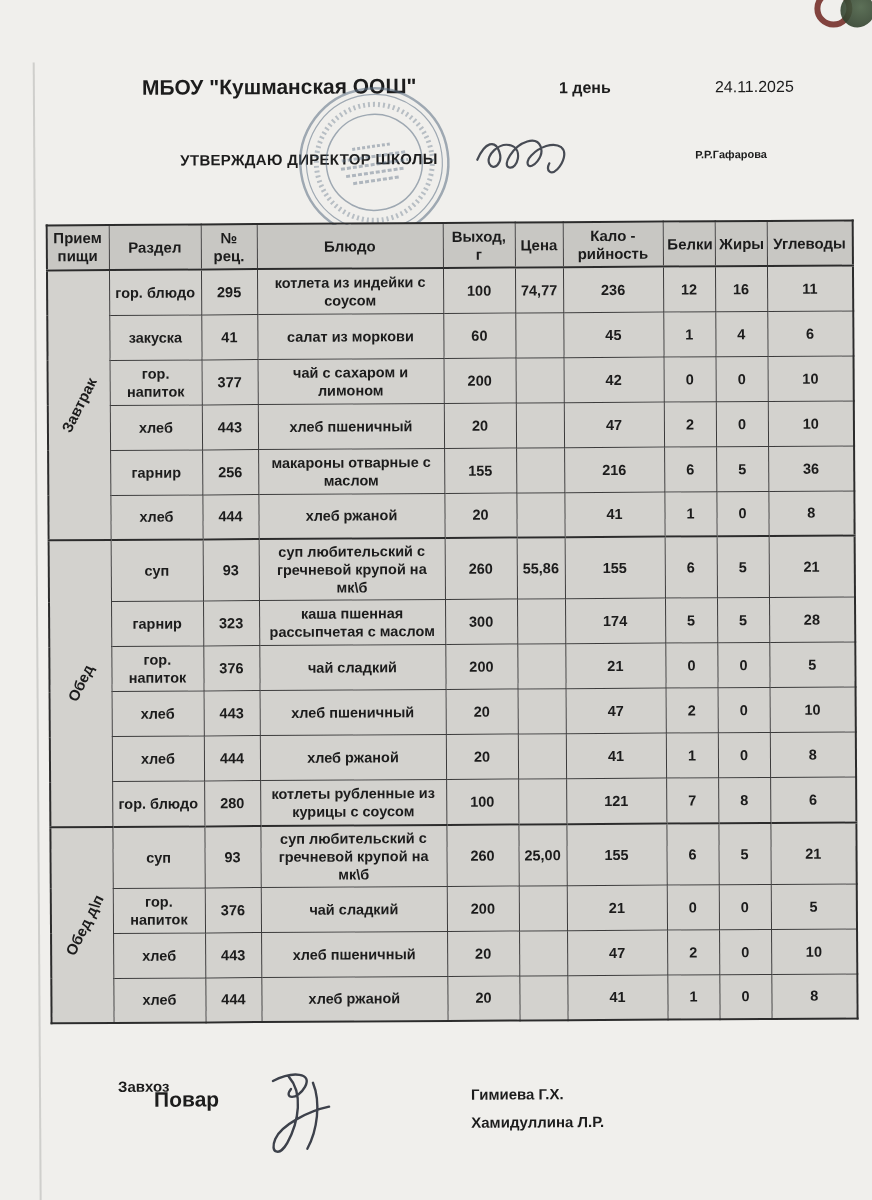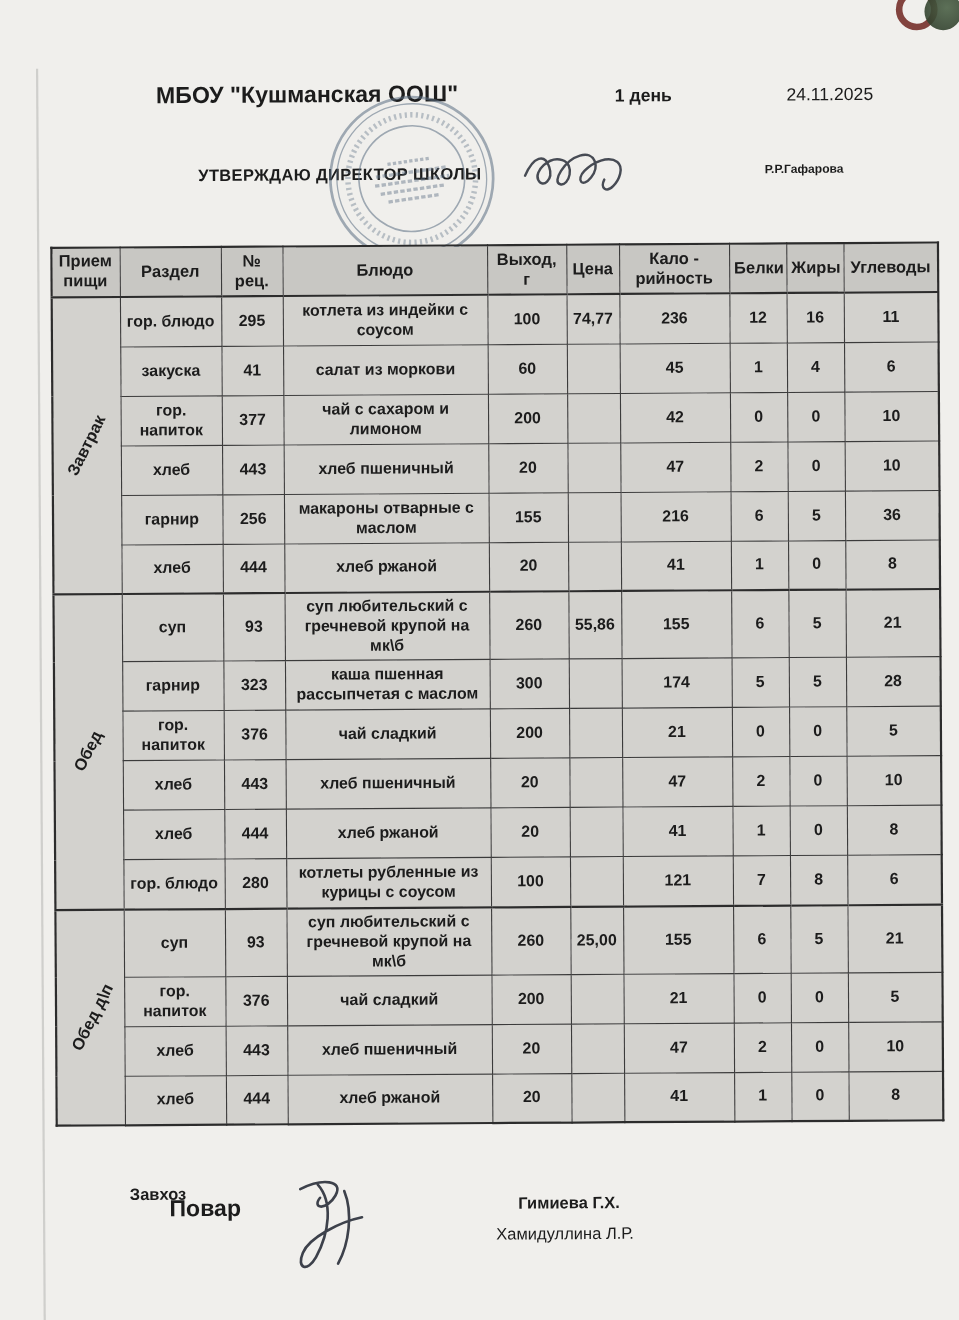--- a/index.html
+++ b/index.html
@@ -57,21 +57,21 @@
   tr.group-start td{border-top:2.5px solid #2c2c2c;}
   td.meal-cell{background:#d3d2ce;padding:0;}
   .meal-rot{
     display:inline-block;transform:rotate(-63deg);white-space:nowrap;
     font-weight:bold;font-size:15px;
   }
   
   .ftr-label-1{position:absolute;left:115px;top:1086px;font-size:21px;font-weight:bold;margin-left:36px;}
   .ftr-label-2{position:absolute;left:115px;top:1076px;font-size:15px;font-weight:bold;}
   .ftr-name-1{position:absolute;left:448px;top:1086px;font-size:15px;font-weight:bold;margin-left:20px;}
-  .ftr-name-2{position:absolute;left:448px;top:1114px;font-size:15px;font-weight:normal;}
+  .ftr-name-2{position:absolute;left:468px;top:1114px;font-size:15px;font-weight:bold;}
   .sig-bottom{position:absolute;left:240px;top:1062px;width:120px;height:95px;opacity:.9;}
 </style>
 </head>
 <body>
 
 <div class="page">
 
   <div class="scan-left-line"></div>
 
   <div class="corner-stamp">

